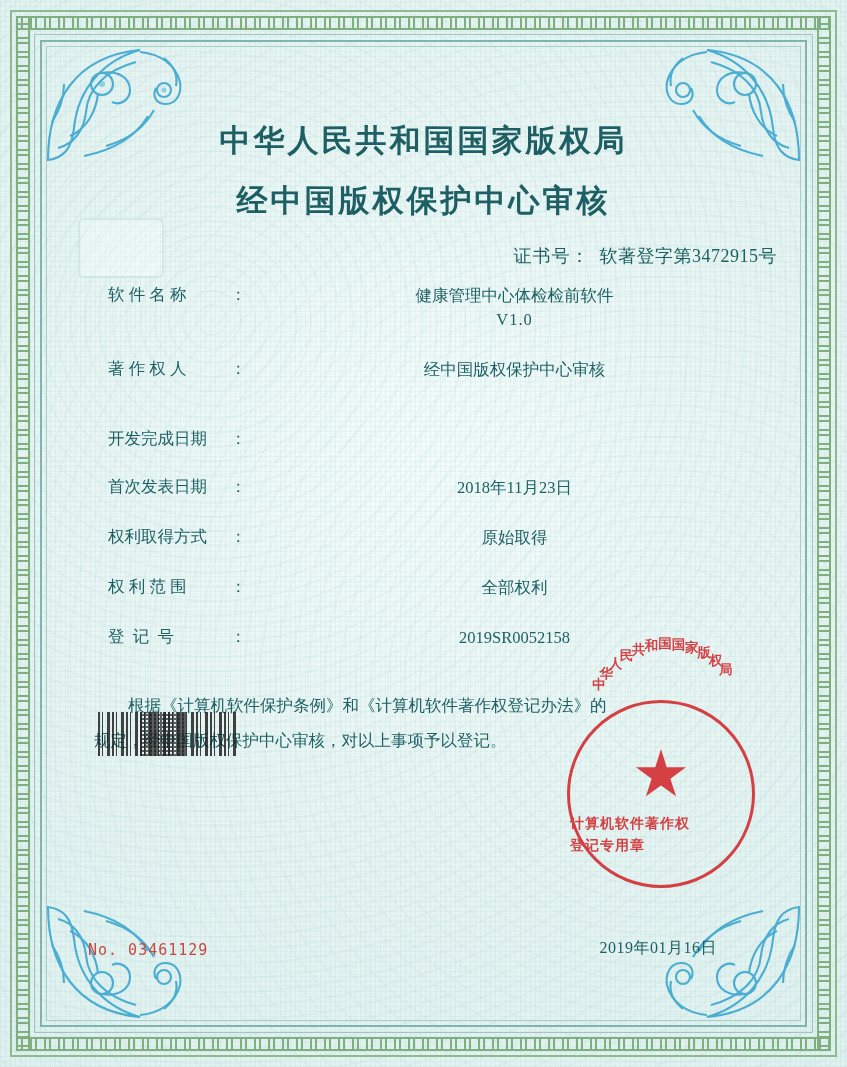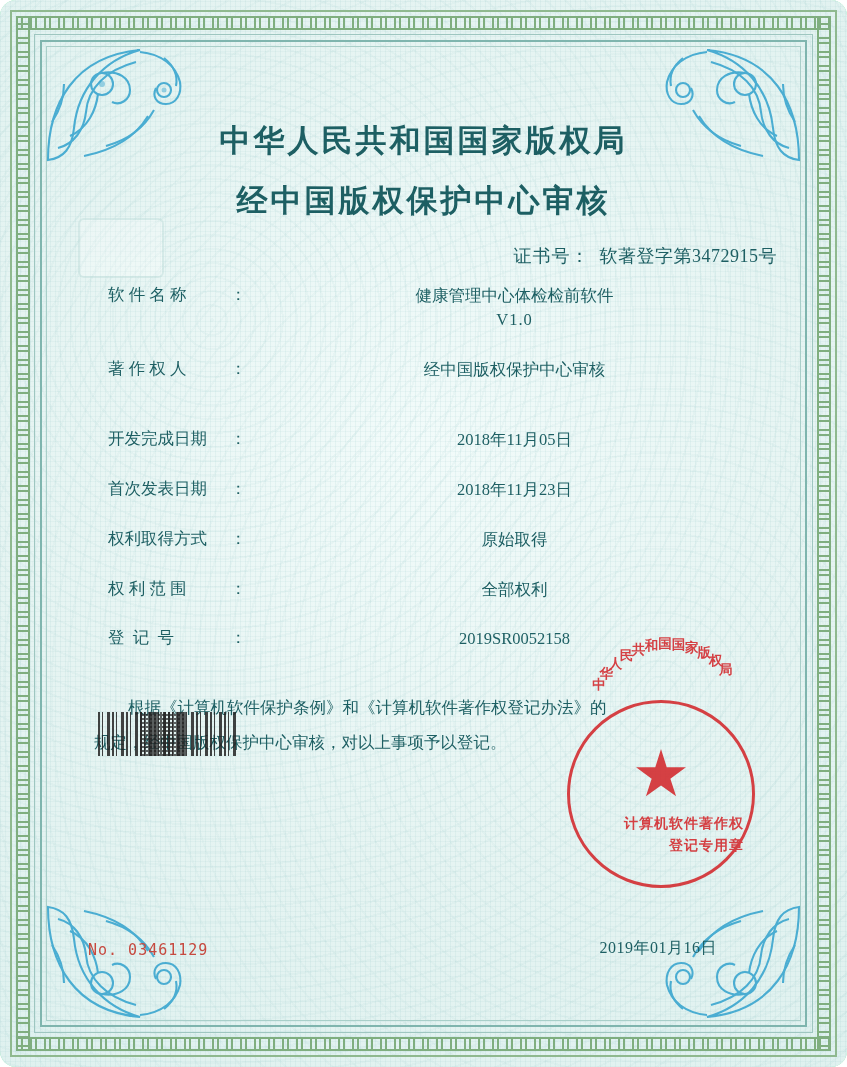--- a/index.html
+++ b/index.html
@@ -10,21 +10,20 @@
   body {
     font-family: "Liberation Serif", "DejaVu Serif", serif;
   }
   .page {
     position: relative;
     width: 847px;
     height: 1067px;
     margin: 0 auto;
     background: #86efac;
     overflow: hidden;
-    border-radius: 16px;
   }
 
   
   .bg-texture {
     position: absolute;
     inset: 0;
     background:
       repeating-linear-gradient(90deg, rgba(140,195,195,0.13) 0 1px, rgba(255,255,255,0) 1px 5px),
       repeating-linear-gradient(0deg, rgba(140,195,195,0.10) 0 1px, rgba(255,255,255,0) 1px 5px),
       radial-gradient(circle at 50% 42%, #f2fbfa 0%, #e6f4f2 55%, #dff1ef 100%);
@@ -224,21 +223,21 @@
     top: 46px;
     width: 52px;
     height: 52px;
     margin-left: -26px;
     background: #d3282c;
     clip-path: polygon(50% 0%, 61% 35%, 98% 35%, 68% 57%, 79% 91%, 50% 70%, 21% 91%, 32% 57%, 2% 35%, 39% 35%);
   }
   .seal-line1, .seal-line2 {
     position: absolute;
     left: 0; right: 8px;
-    text-align: right;
+    text-align: left;
     font-size: 14px;
     font-weight: bold;
     letter-spacing: 1px;
   }
   .seal-line1 { top: 112px; }
   .seal-line2 { top: 134px; }
 
   
   .footer-no {
     position: absolute;
@@ -390,21 +389,20 @@
         <span class="field-label">著 作 权 人</span>
         <span class="field-colon">：</span>
         <span class="field-value">经中国版权保护中心审核</span>
       </div>
 
       <div class="gap-lg"></div>
 
       <div class="field-row row-spaced">
         <span class="field-label">开发完成日期</span>
         <span class="field-colon">：</span>
-        <span class="field-value">2018年11月05日</span>
       </div>
 
       <div class="field-row row-spaced">
         <span class="field-label">首次发表日期</span>
         <span class="field-colon">：</span>
         <span class="field-value">2018年11月23日</span>
       </div>
 
       <div class="field-row row-spaced">
         <span class="field-label">权利取得方式</span>

